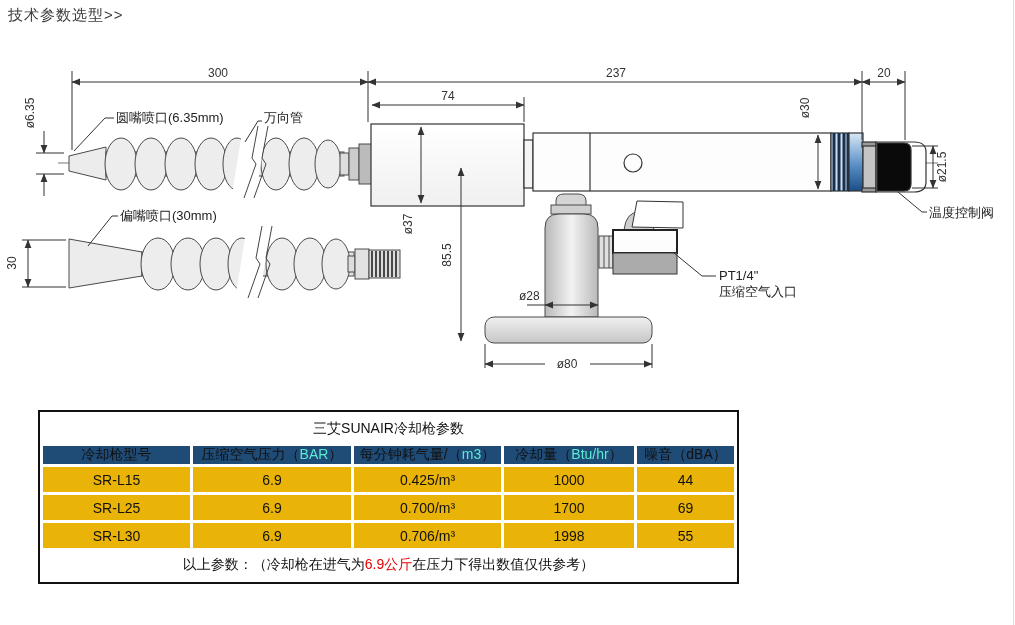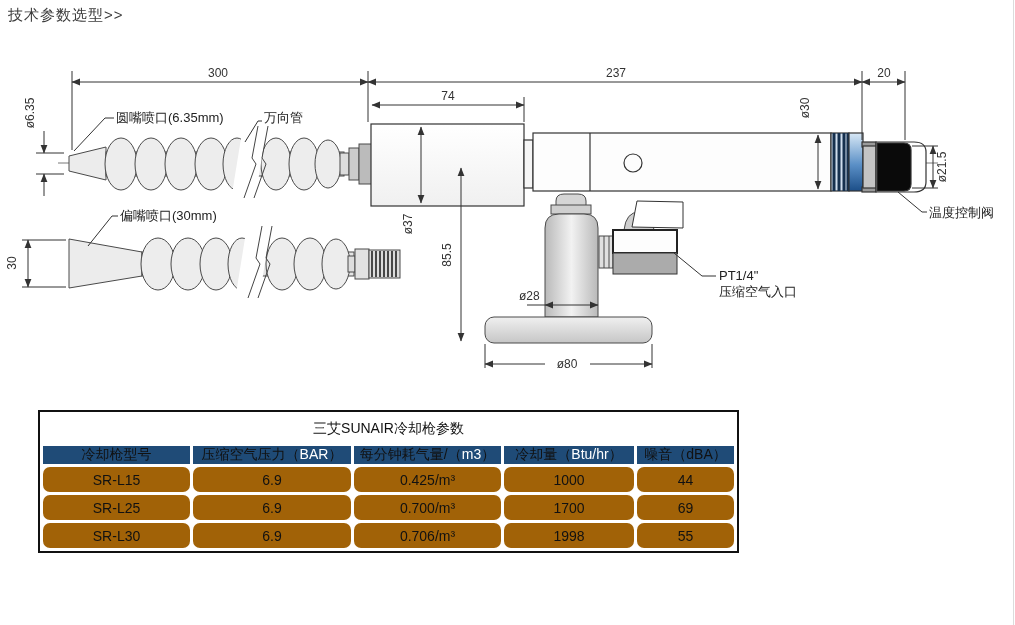--- a/index.html
+++ b/index.html
@@ -12,22 +12,22 @@
   .dimtxt{font-size:12px;}
   .cjk{font-size:13px;fill:#222;}
   
   #spec-table-wrap{position:absolute;left:38px;top:384px;margin-top:26px;}
   table.spec{border-collapse:separate;border-spacing:3px;background:#fff;border:2px solid #111;
              table-layout:fixed;width:685px;}
   table.spec td,table.spec th{font-weight:normal;text-align:center;vertical-align:middle;
              font-size:14px;color:#111;padding:0;}
   td.title-row{height:28px;font-size:14px;background:#fff;}
   th.hdr{background:#1f4b77;color:#fff;height:18px;font-size:13.5px;}
-  th.hdr .red{color:#ffffff;}
-  td.cell{background:#a16207;height:25px;border-radius:7px;}
+  th.hdr .red{color:#5eead4;}
+  td.cell{background:#eab308;height:25px;}
   td.footer-row{height:28px;background:#fff;font-size:14px;}
   td.footer-row .red{color:#e60000;}
   col.c1{width:147px;}col.c2{width:158px;}col.c3{width:147px;}col.c4{width:130px;}col.c5{width:97px;}
 </style>
 </head>
 <body>
 
 <div id="page">
   <div id="page-title">技术参数选型&gt;&gt;</div>
   <div class="right-edge"></div>
@@ -252,16 +252,19 @@
         <td class="cell">1700</td>
         <td class="cell">69</td>
       </tr>
       <tr>
         <td class="cell">SR-L30</td>
         <td class="cell">6.9</td>
         <td class="cell">0.706/m³</td>
         <td class="cell">1998</td>
         <td class="cell">55</td>
       </tr>
+      <tr>
+        <td class="footer-row" colspan="5"><span>以上参数：（冷却枪在进气为</span><span class="red">6.9公斤</span><span>在压力下得出数值仅供参考）</span></td>
+      </tr>
     </tbody>
       </table>
   </div>
 </div>
 
 </body></html>

